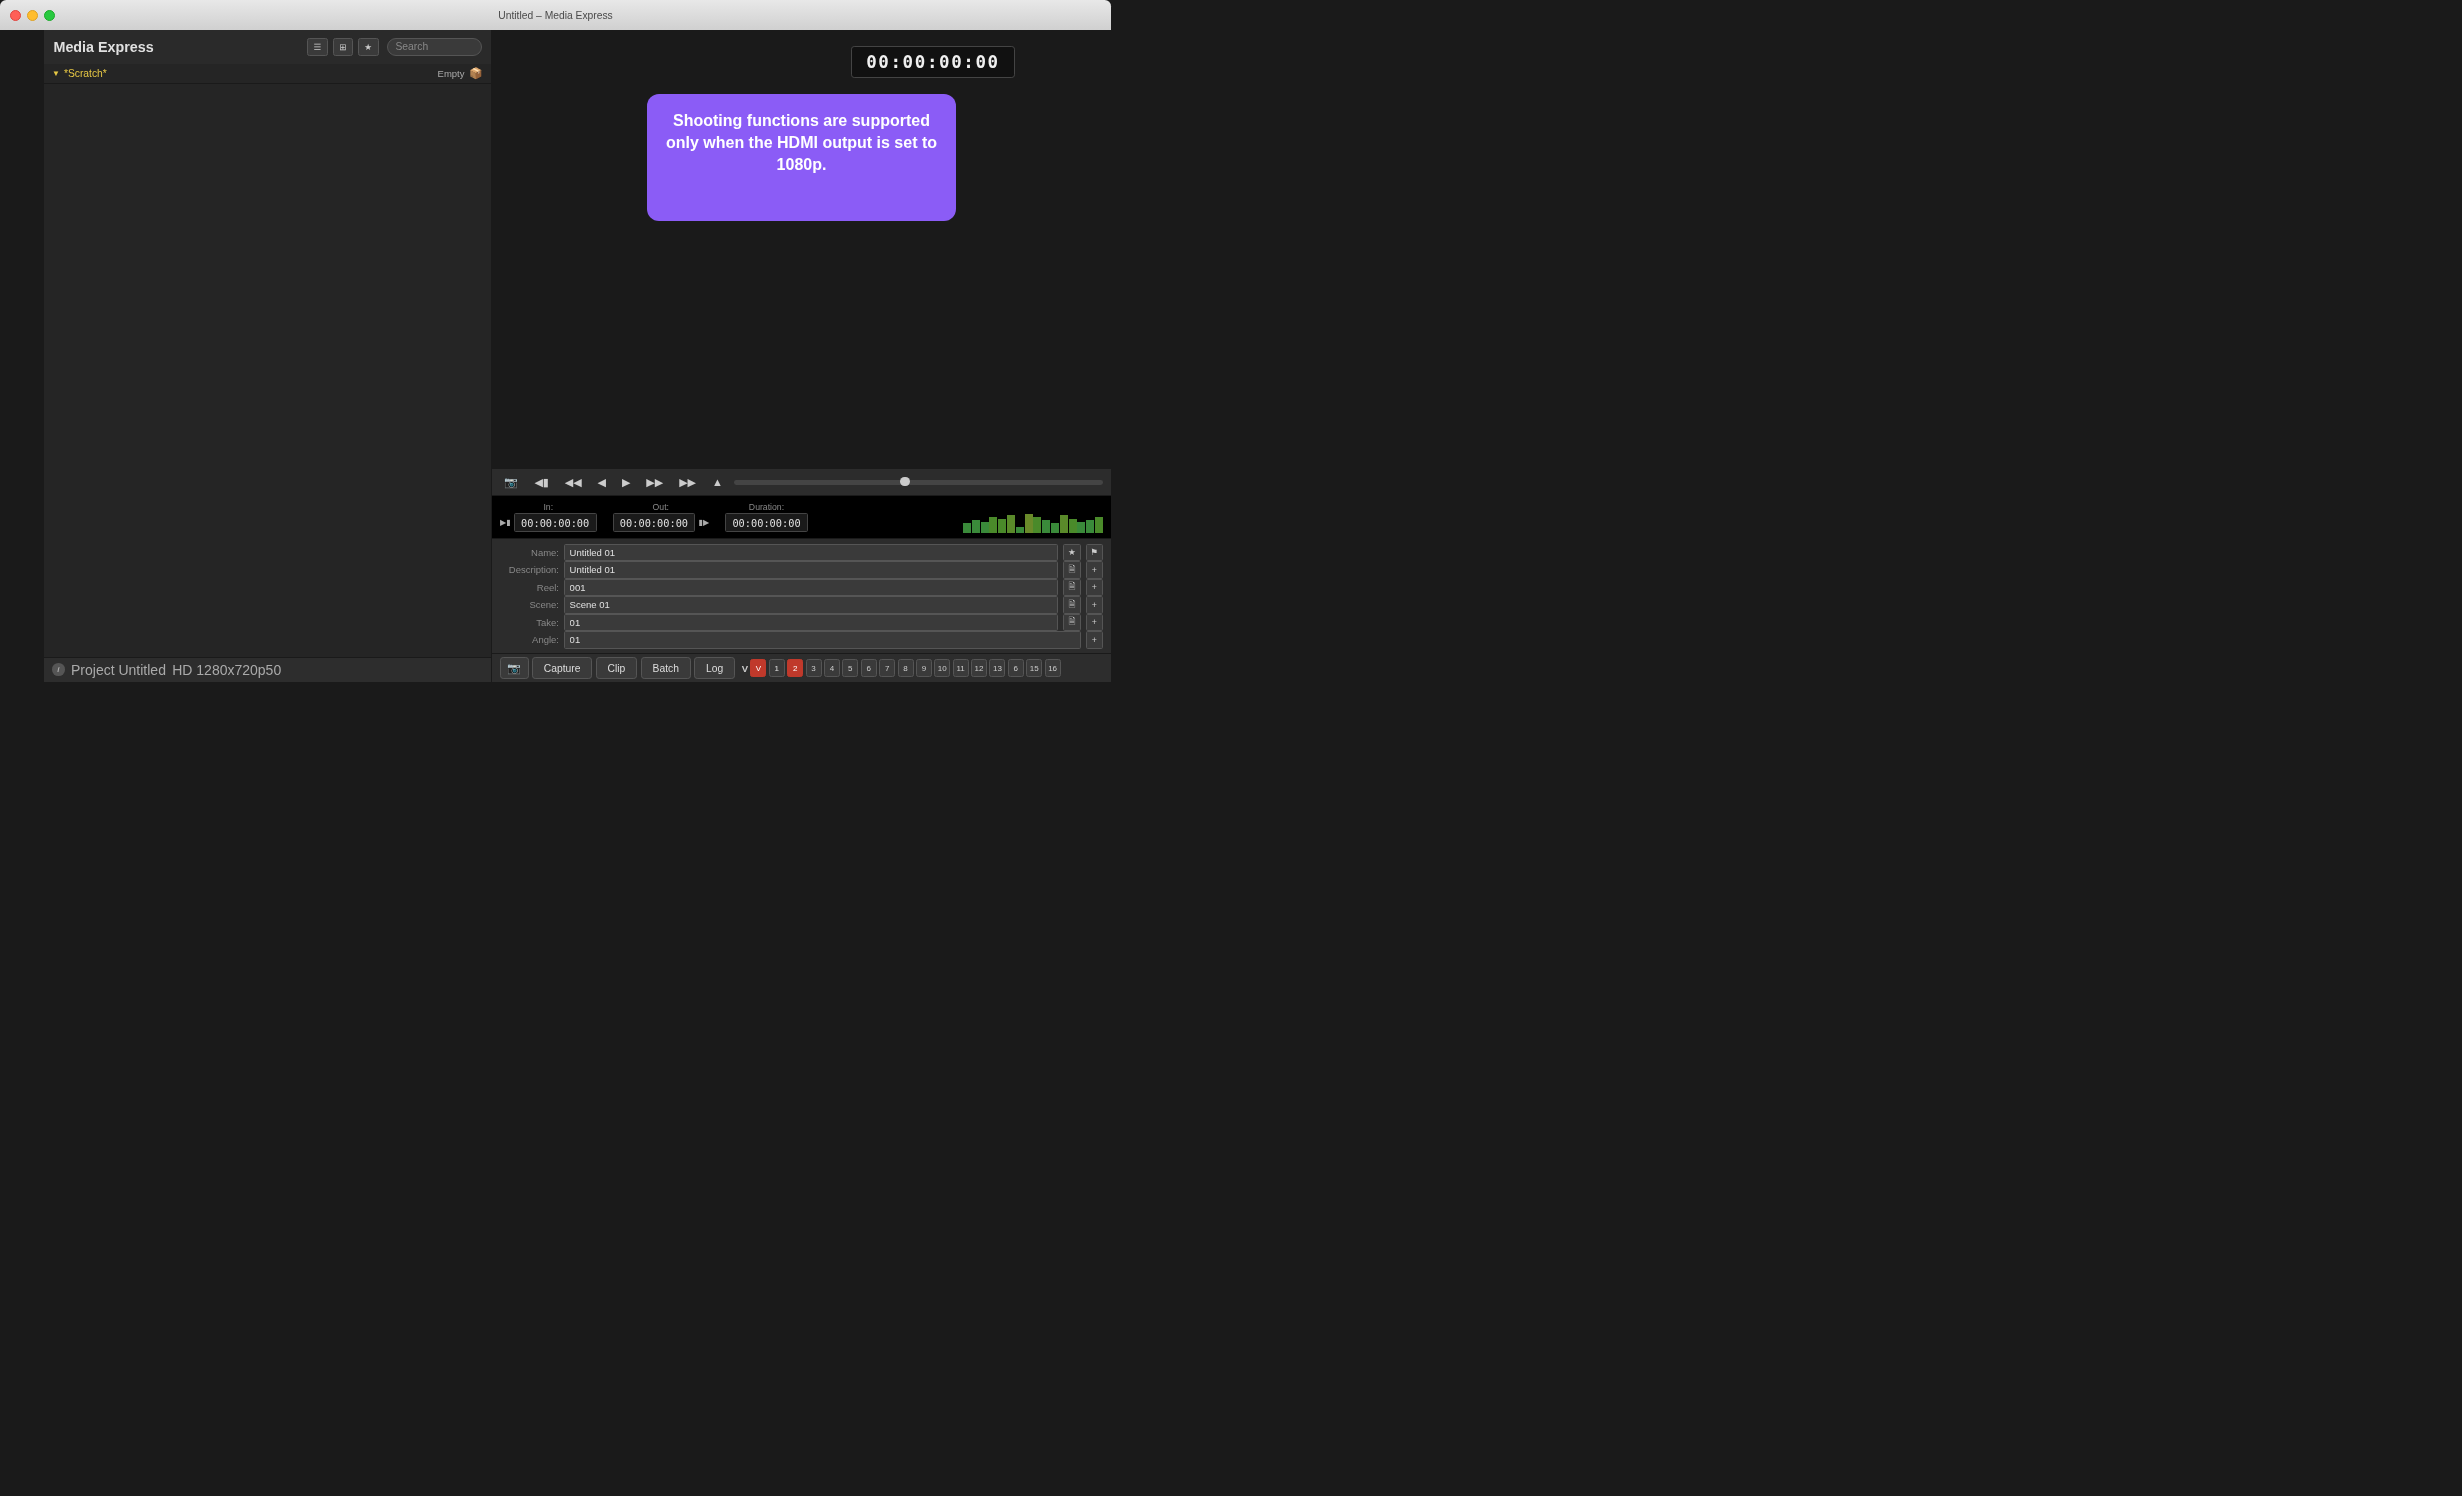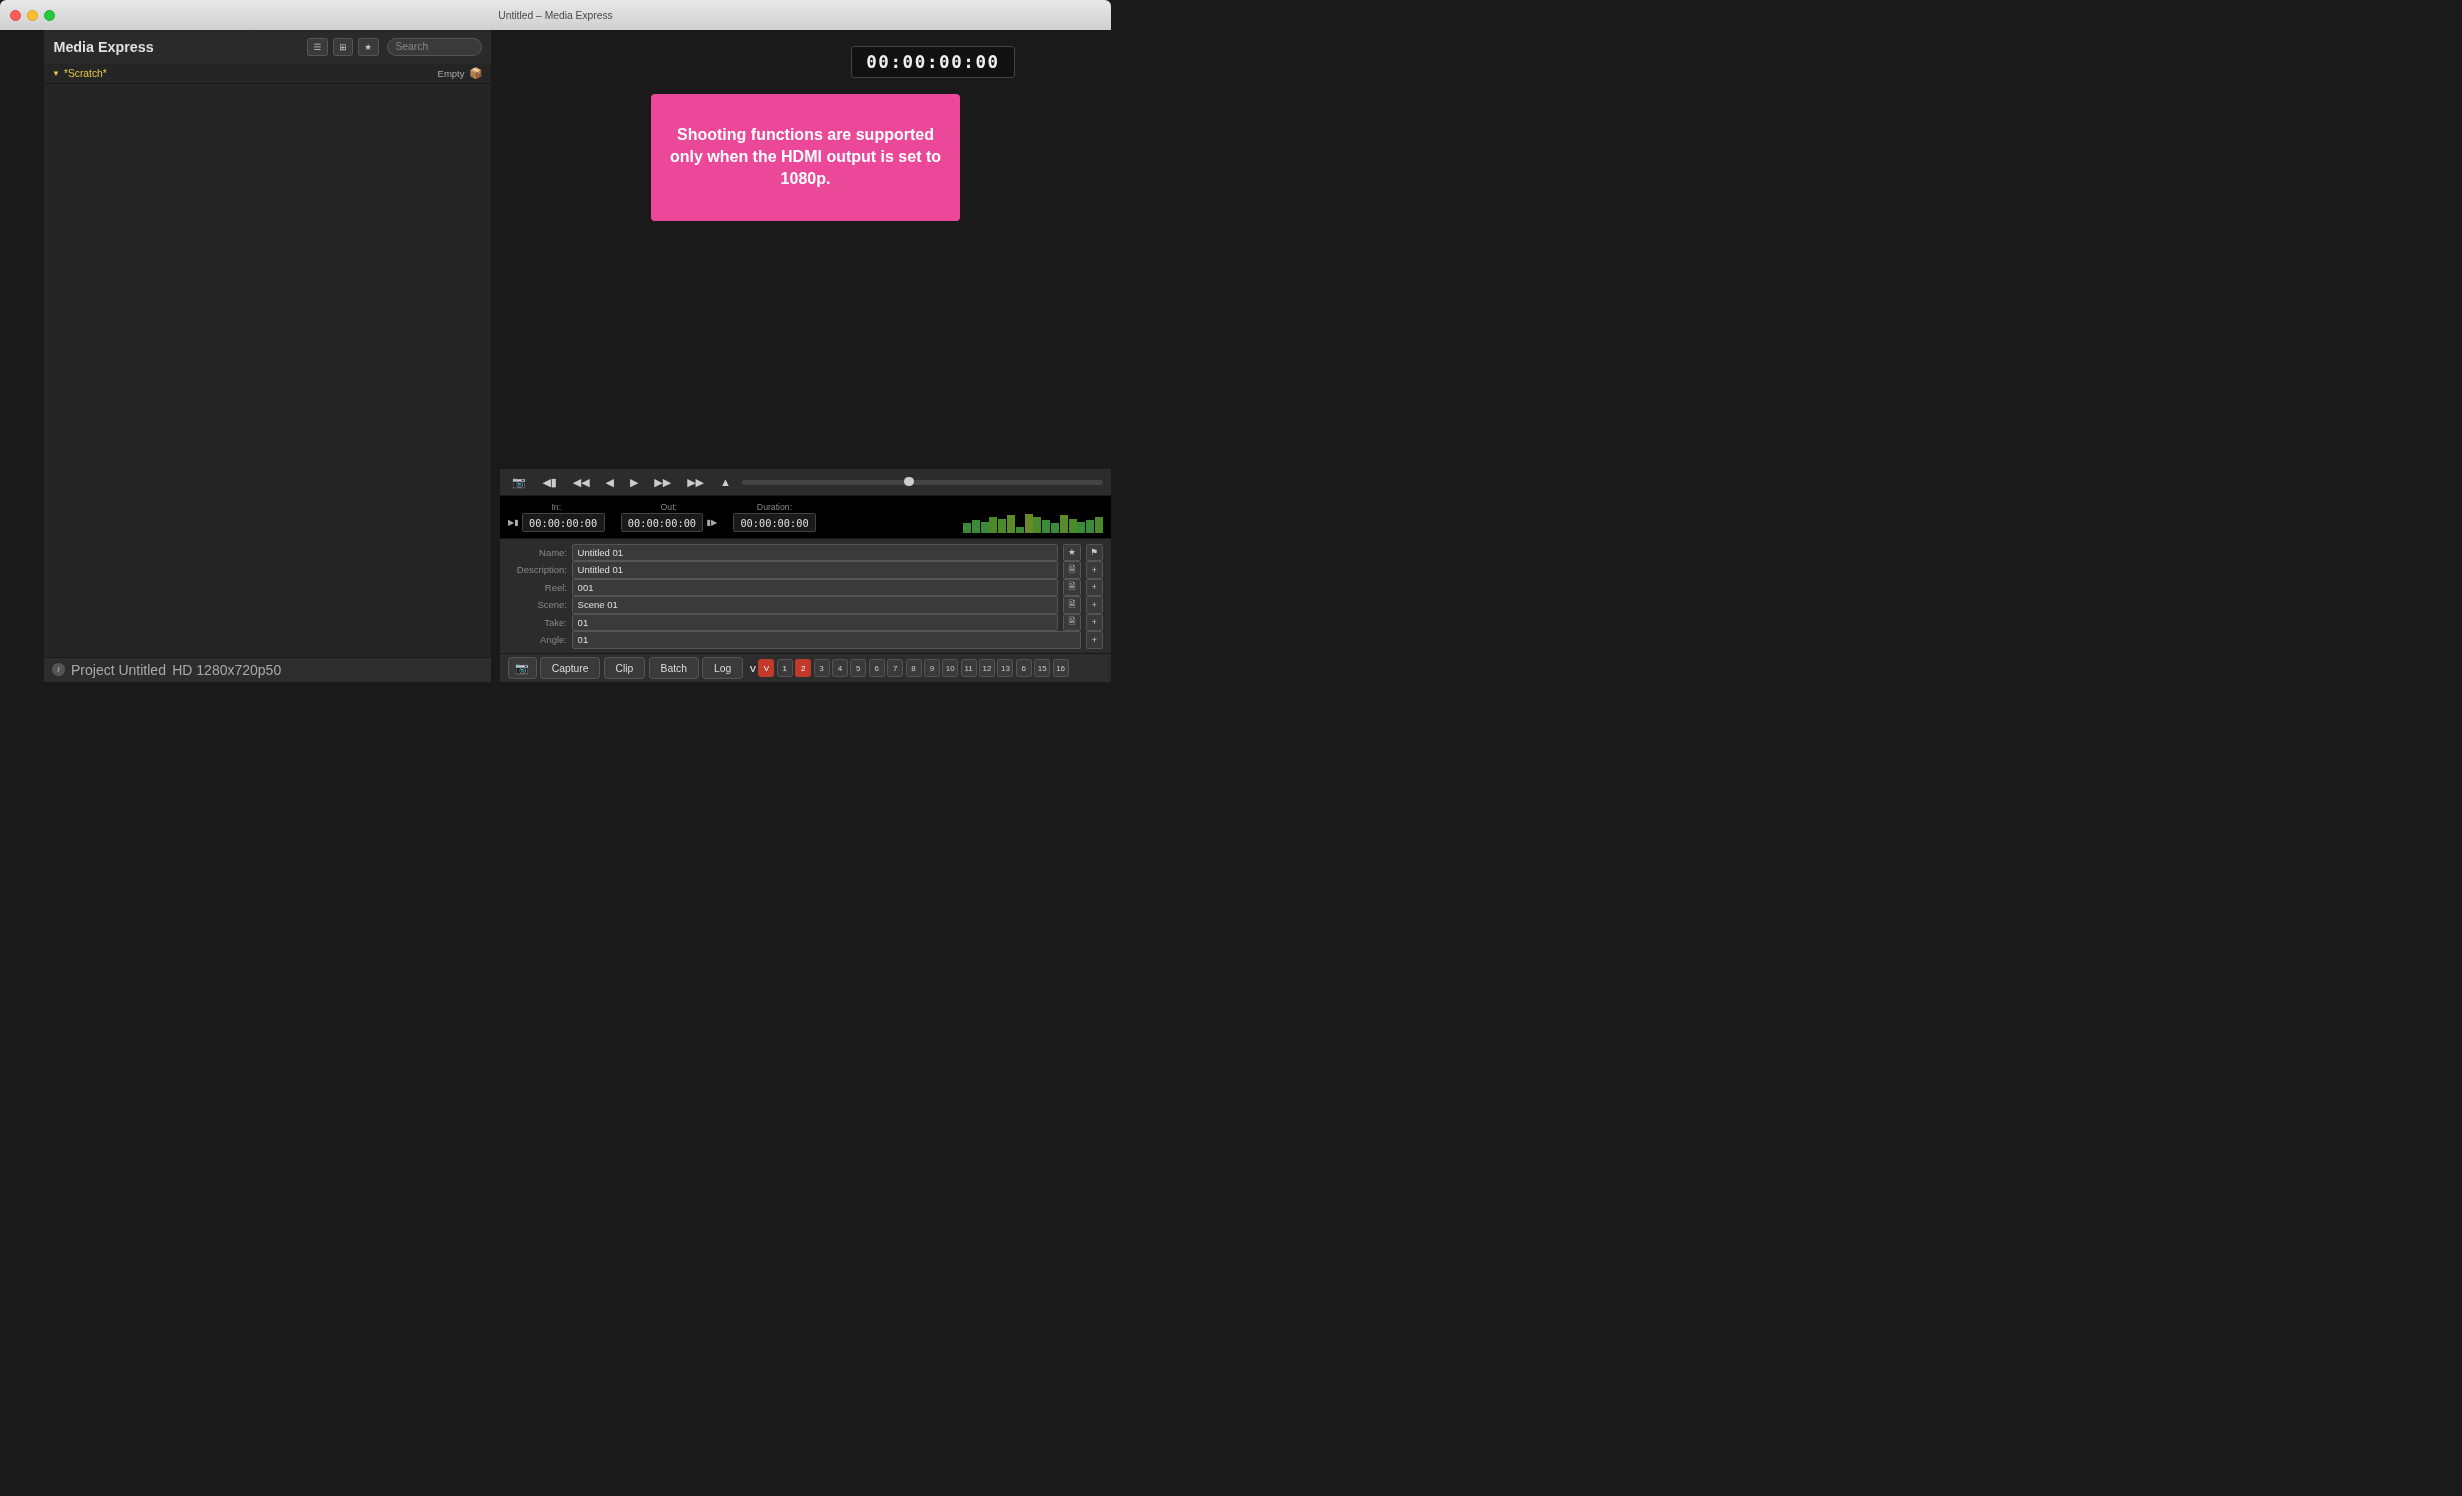--- a/index.html
+++ b/index.html
@@ -178,21 +178,20 @@
       color: #aaa;
       font-size: 14px;
     }
 
     
     .right-panel {
       flex: 1;
       background: #1a1a1a;
       display: flex;
       flex-direction: column;
-      margin-left: 8px;
     }
 
     .video-area {
       flex: 1;
       background: #1a1a1a;
       display: flex;
       flex-direction: column;
       align-items: center;
       padding: 16px;
       position: relative;
@@ -209,25 +208,25 @@
       font-weight: bold;
       letter-spacing: 1.6px;
       align-self: flex-end;
       margin-right: 48px;
       margin-bottom: 8px;
     }
 
     .video-display {
       width: 309px;
       height: 127px;
-      background: #ec4899;
-      display: flex;
-      align-items: center;
+      background: #8b5cf6;
+      display: flex;
+      align-items: flex-start;
       justify-content: center;
-      border-radius: 4px;
+      border-radius: 12px;
     }
 
     .video-message {
       color: white;
       font-size: 16px;
       font-weight: bold;
       text-align: center;
       line-height: 1.4;
       padding: 16px;
     }

